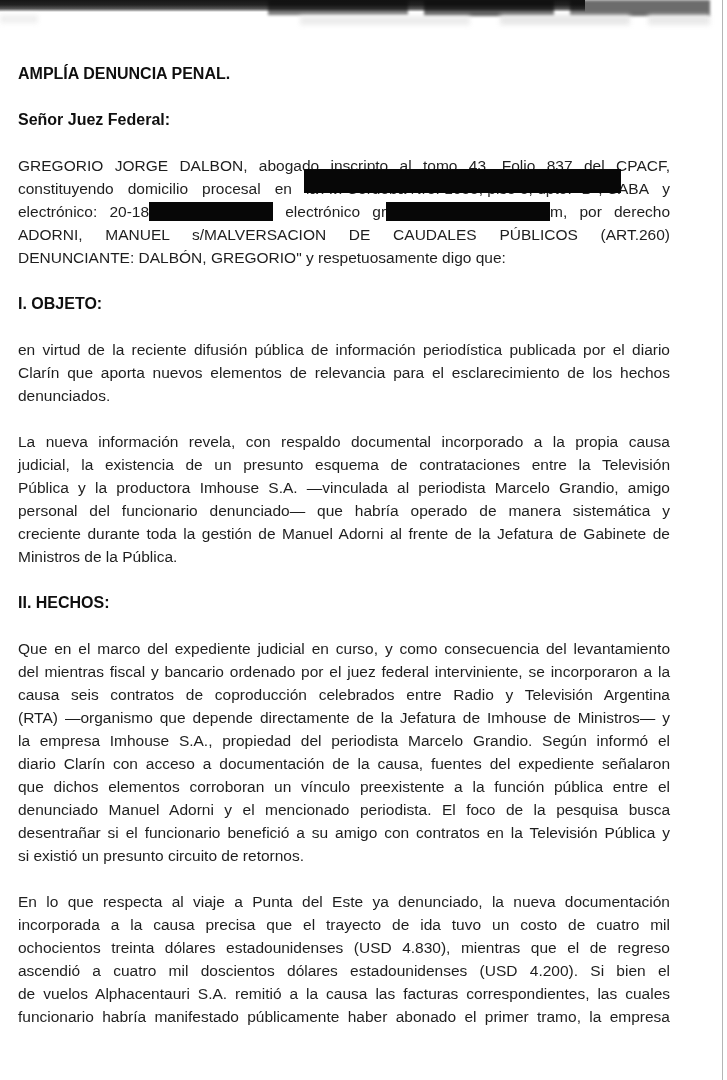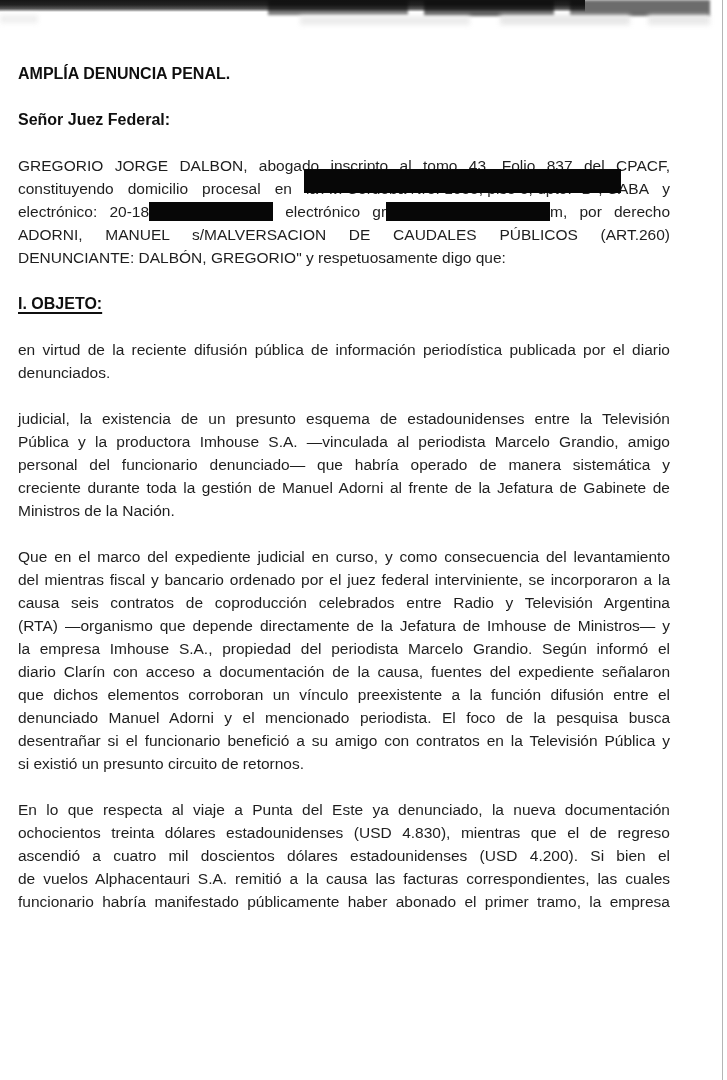--- a/index.html
+++ b/index.html
@@ -25,21 +25,21 @@
   .sm3{left:648px;top:15px;width:62px;height:10px;background:#e9e9e9;}
   .sm4{left:0px;top:15px;width:38px;height:8px;background:#efefef;}
   
   .edge{position:absolute;top:0;bottom:0;left:722px;width:1px;background:var(--edge,#a8a8a8);opacity:.85;}
 
   .content{
     position:absolute;left:18px;top:62px;width:652px;
     font-size:15.5px;line-height:23px;
   }
   .h{font-weight:bold;color:#0f0f0f;font-size:16px;margin:0 0 23px 0;}
-  .h.u{text-decoration:underline;text-decoration-thickness:1.6px;text-underline-offset:3px;}
+  .h.u{text-decoration-thickness:1.6px;text-underline-offset:3px;}
   .para{margin:0 0 23px 0;}
   .ln{text-align:left;}
   .ln.j{text-align:justify;text-align-last:justify;}
   
   .bar{display:inline-block;background:var(--redact,#070707);height:19px;vertical-align:-4px;}
   
   .peek{position:relative;display:inline-block;line-height:23px;}
   .peek .ptx{color:#2a2a2a;}
   .peek .cover{position:absolute;left:-2px;right:-3px;top:-8px;bottom:7px;background:var(--redact,#070707);}
 </style>
@@ -62,42 +62,46 @@
       <div class="para">
         <div class="ln j"><span class="tx">GREGORIO JORGE DALBON, abogado inscripto al tomo 43, Folio 837 del CPACF,</span></div>
         <div class="ln j"><span class="tx">constituyendo domicilio procesal en </span><span class="peek"><span class="ptx">la Av. Córdoba Nro. 1655, piso 5, dpto. "D", C</span><span class="cover"></span></span><span class="tx">ABA y</span></div>
         <div class="ln j"><span class="tx">electrónico: 20-18</span><span class="bar" style="width: 124px;"></span><span class="tx"> electrónico gr</span><span class="bar" style="width: 164px;"></span><span class="tx">m, por derecho</span></div>
         <div class="ln j"><span class="tx">ADORNI, MANUEL s/MALVERSACION DE CAUDALES PÚBLICOS (ART.260)</span></div>
         <div class="ln"><span class="tx">DENUNCIANTE: DALBÓN, GREGORIO" y respetuosamente digo que:</span></div>
       </div>
       <div class="h u">I. OBJETO:</div>
       <div class="para">
         <div class="ln j"><span class="tx">en virtud de la reciente difusión pública de información periodística publicada por el diario</span></div>
+        <div class="ln j"><span class="tx">Clarín que aporta nuevos elementos de relevancia para el esclarecimiento de los hechos</span></div>
         <div class="ln"><span class="tx">denunciados.</span></div>
       </div>
       <div class="para">
-        <div class="ln j"><span class="tx">judicial, la existencia de un presunto esquema de estadounidenses entre la Televisión</span></div>
+        <div class="ln j"><span class="tx">La nueva información revela, con respaldo documental incorporado a la propia causa</span></div>
+        <div class="ln j"><span class="tx">judicial, la existencia de un presunto esquema de contrataciones entre la Televisión</span></div>
         <div class="ln j"><span class="tx">Pública y la productora Imhouse S.A. —vinculada al periodista Marcelo Grandio, amigo</span></div>
         <div class="ln j"><span class="tx">personal del funcionario denunciado— que habría operado de manera sistemática y</span></div>
         <div class="ln j"><span class="tx">creciente durante toda la gestión de Manuel Adorni al frente de la Jefatura de Gabinete de</span></div>
-        <div class="ln"><span class="tx">Ministros de la Nación.</span></div>
+        <div class="ln"><span class="tx">Ministros de la Pública.</span></div>
       </div>
+      <div class="h u">II. HECHOS:</div>
       <div class="para">
         <div class="ln j"><span class="tx">Que en el marco del expediente judicial en curso, y como consecuencia del levantamiento</span></div>
         <div class="ln j"><span class="tx">del mientras fiscal y bancario ordenado por el juez federal interviniente, se incorporaron a la</span></div>
         <div class="ln j"><span class="tx">causa seis contratos de coproducción celebrados entre Radio y Televisión Argentina</span></div>
         <div class="ln j"><span class="tx">(RTA) —organismo que depende directamente de la Jefatura de Imhouse de Ministros— y</span></div>
         <div class="ln j"><span class="tx">la empresa Imhouse S.A., propiedad del periodista Marcelo Grandio. Según informó el</span></div>
         <div class="ln j"><span class="tx">diario Clarín con acceso a documentación de la causa, fuentes del expediente señalaron</span></div>
-        <div class="ln j"><span class="tx">que dichos elementos corroboran un vínculo preexistente a la función difusión entre el</span></div>
+        <div class="ln j"><span class="tx">que dichos elementos corroboran un vínculo preexistente a la función pública entre el</span></div>
         <div class="ln j"><span class="tx">denunciado Manuel Adorni y el mencionado periodista. El foco de la pesquisa busca</span></div>
         <div class="ln j"><span class="tx">desentrañar si el funcionario benefició a su amigo con contratos en la Televisión Pública y</span></div>
         <div class="ln"><span class="tx">si existió un presunto circuito de retornos.</span></div>
       </div>
       <div class="para">
         <div class="ln j"><span class="tx">En lo que respecta al viaje a Punta del Este ya denunciado, la nueva documentación</span></div>
+        <div class="ln j"><span class="tx">incorporada a la causa precisa que el trayecto de ida tuvo un costo de cuatro mil</span></div>
         <div class="ln j"><span class="tx">ochocientos treinta dólares estadounidenses (USD 4.830), mientras que el de regreso</span></div>
         <div class="ln j"><span class="tx">ascendió a cuatro mil doscientos dólares estadounidenses (USD 4.200). Si bien el</span></div>
         <div class="ln j"><span class="tx">de vuelos Alphacentauri S.A. remitió a la causa las facturas correspondientes, las cuales</span></div>
         <div class="ln j"><span class="tx">funcionario habría manifestado públicamente haber abonado el primer tramo, la empresa</span></div>
       </div>
     </div>
 </div>
 
 </body></html>

